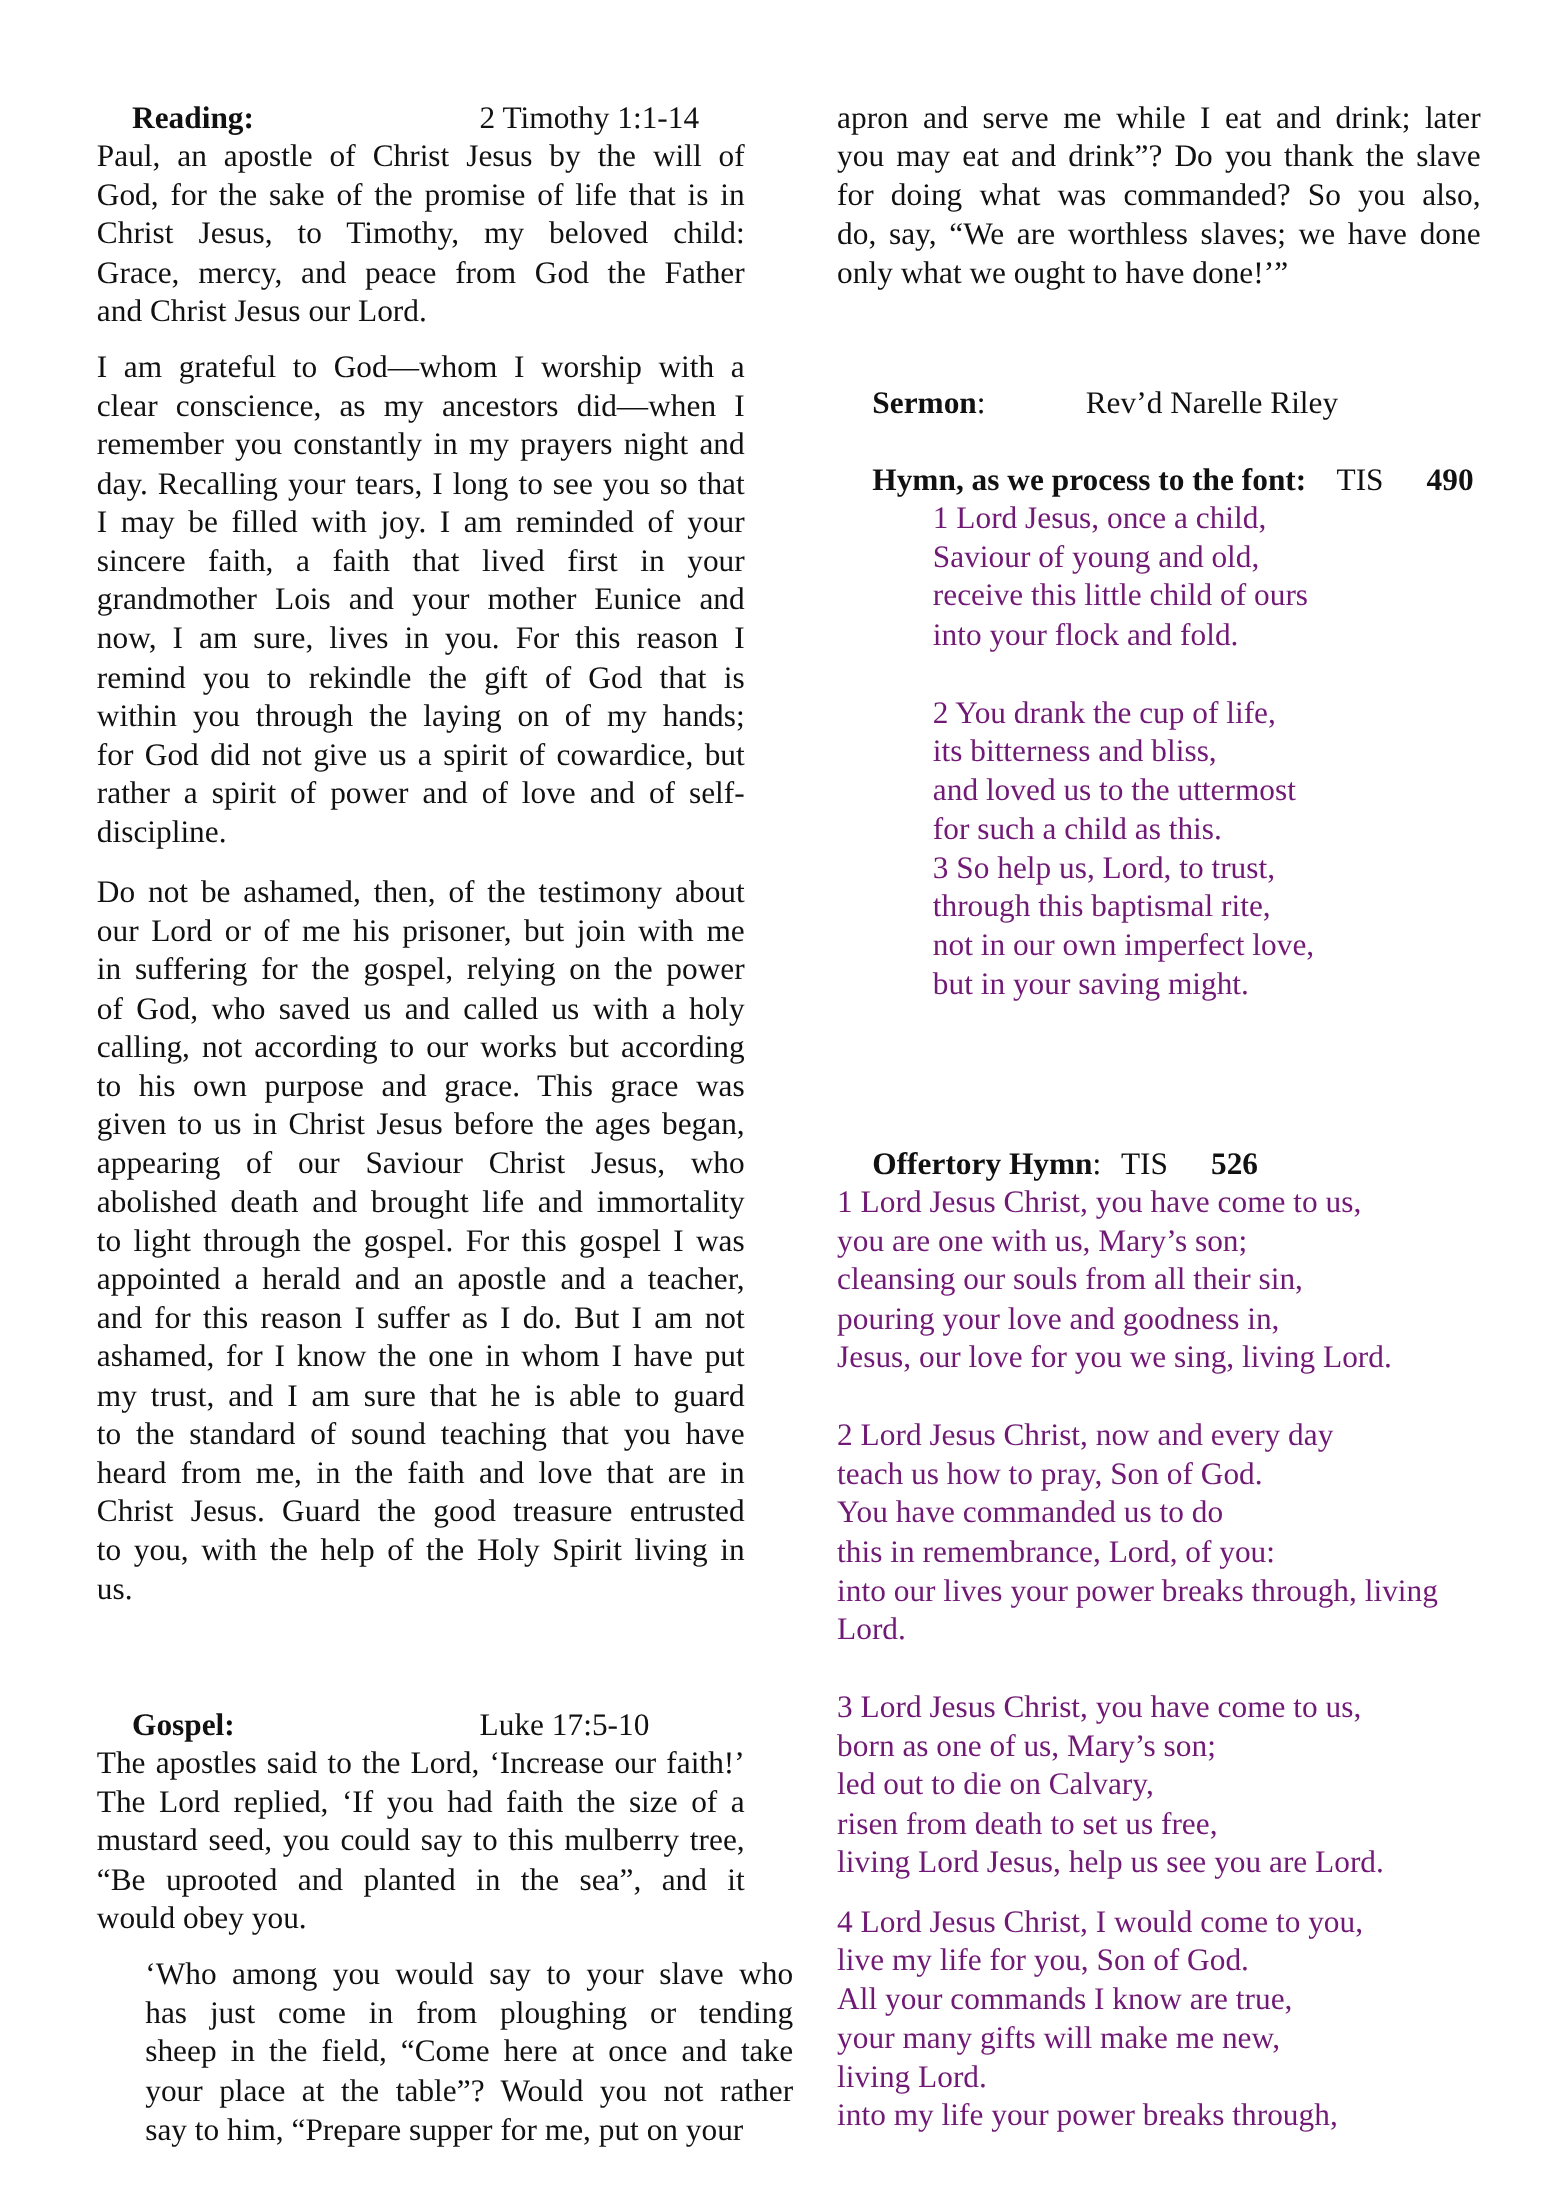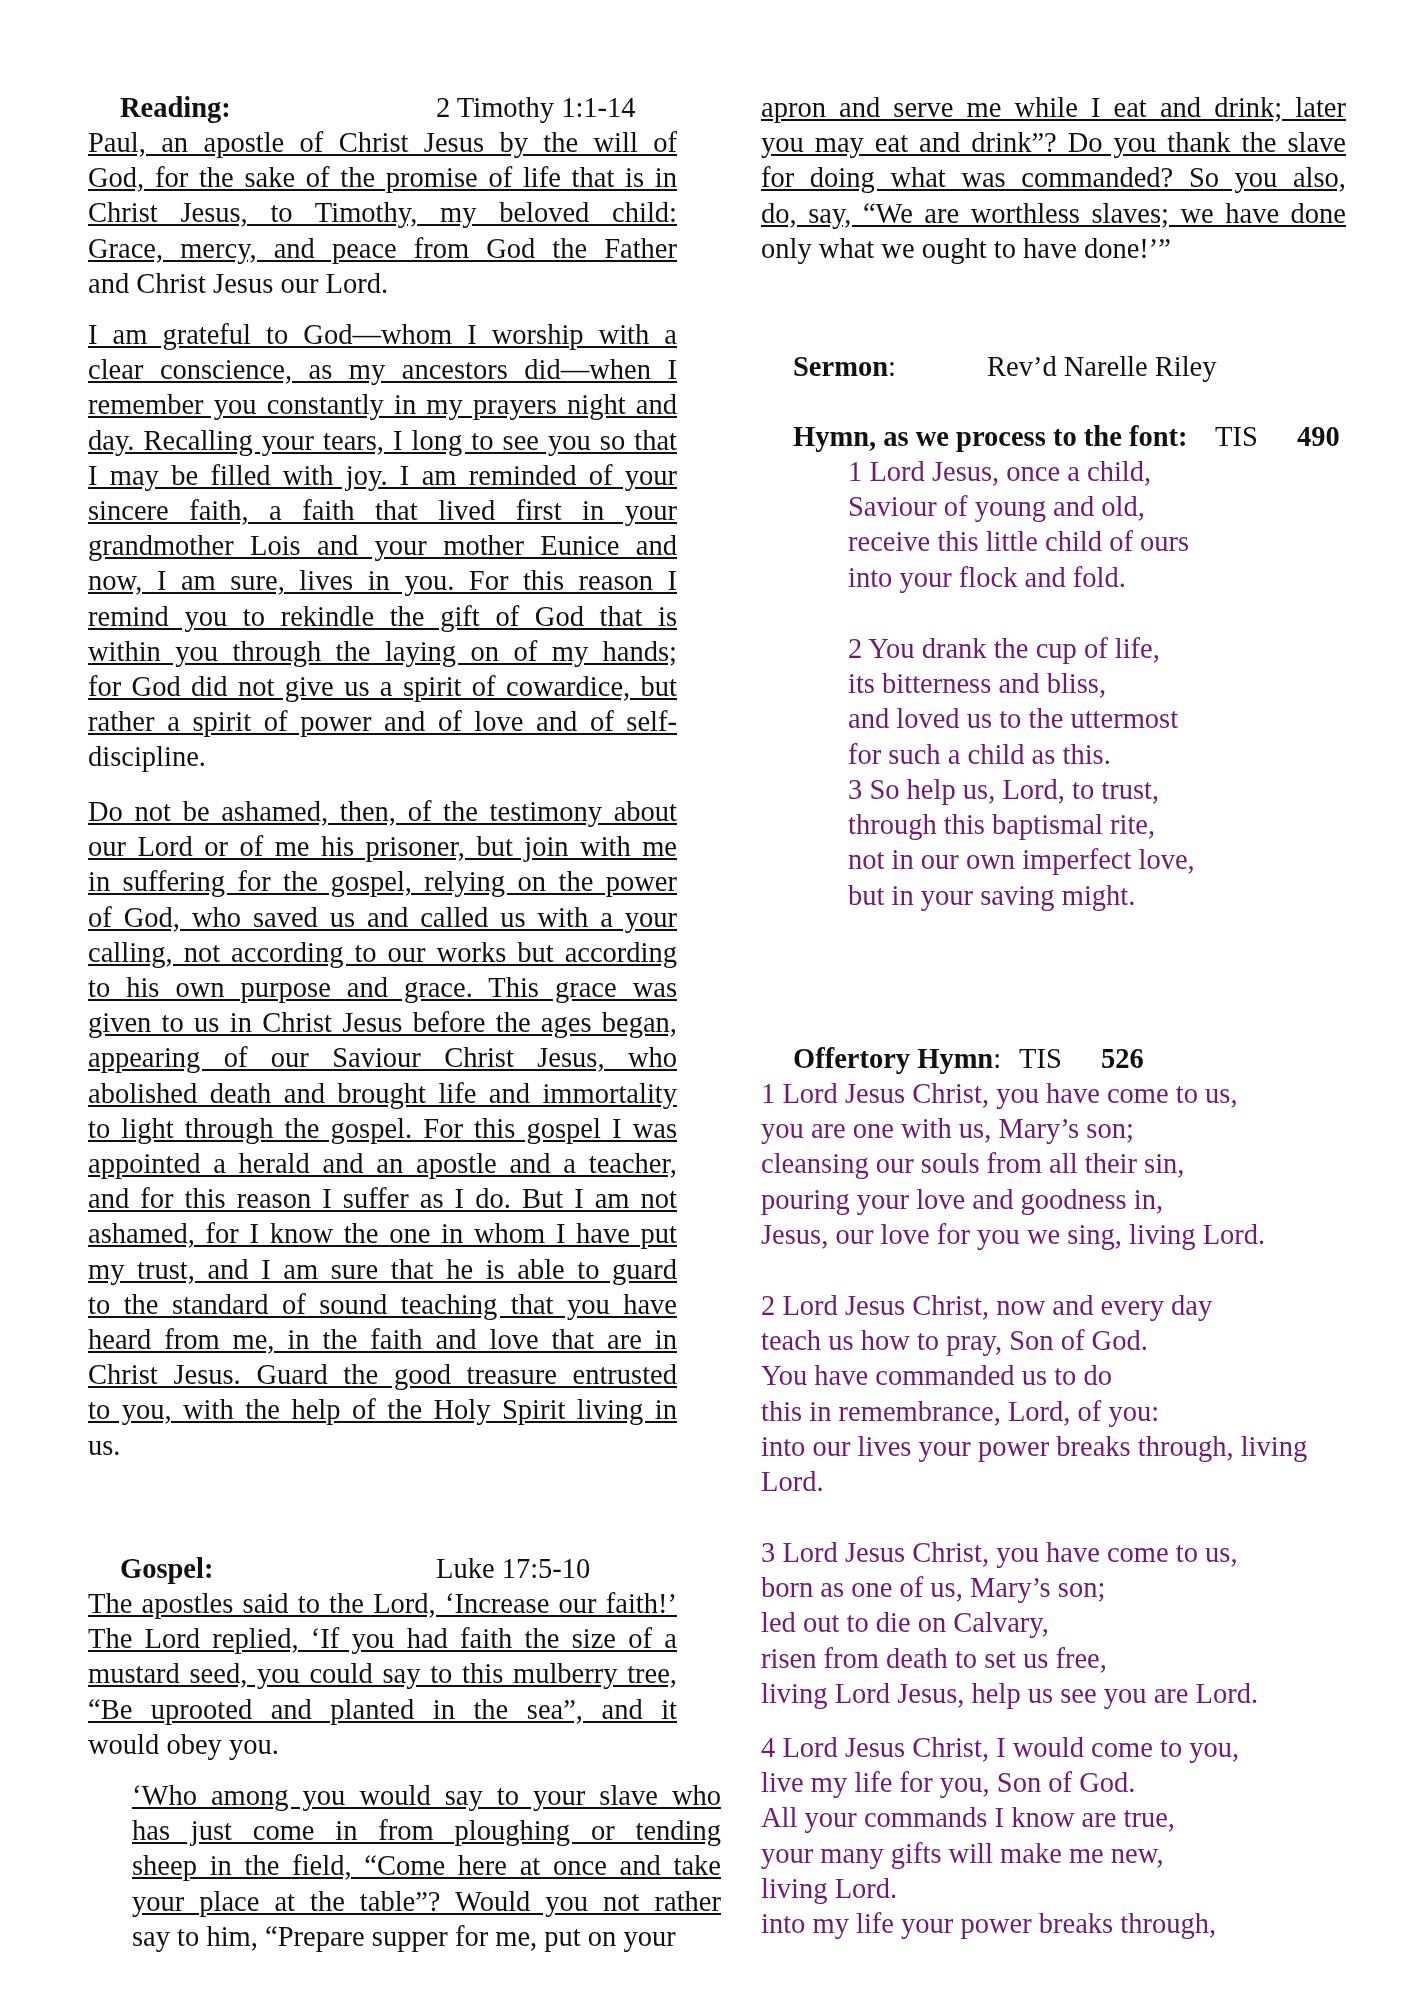--- a/index.html
+++ b/index.html
@@ -2,21 +2,21 @@
 <html><head>
 <meta charset="utf-8">
 <style>
   html, body { margin:0; padding:0; background:#ffffff; }
   body { width:1422px; height:2011px; position:relative; overflow:hidden;
          font-family:"Liberation Serif","DejaVu Serif",serif; color:#111; }
   .blk { position:absolute; font-size:28.5px; line-height:35.2px; }
   .left { left:88px; width:589px; }
   .right { left:761px; width:600px; }
   .line { display:block; white-space:nowrap; }
-  .jl { display:block; text-align:justify; text-align-last:justify; white-space:normal;text-decoration:underline; }
+  .jl { display:block; text-align:justify; text-align-last:justify; white-space:normal; }
   .lastl { display:block; text-align:left; }
   .hdr { position:relative; height:35px; }
   .hdr b { font-weight:bold;margin-left:32px; }
   .ref { position:absolute; top:0; }
   .hymn { color:#701a75; }
   .indent { padding-left:87px; }
 </style>
 </head>
 <body>
 
@@ -46,21 +46,21 @@
     <span class="jl">remind you to rekindle the gift of God that is</span>
     <span class="jl">within you through the laying on of my hands;</span>
     <span class="jl">for God did not give us a spirit of cowardice, but</span>
     <span class="jl">rather a spirit of power and of love and of self-</span>
     <span class="lastl">discipline.</span>
   </div>
 <div class="blk left" style="top:794px;">
     <span class="jl">Do not be ashamed, then, of the testimony about</span>
     <span class="jl">our Lord or of me his prisoner, but join with me</span>
     <span class="jl">in suffering for the gospel, relying on the power</span>
-    <span class="jl">of God, who saved us and called us with a your</span>
+    <span class="jl">of God, who saved us and called us with a holy</span>
     <span class="jl">calling, not according to our works but according</span>
     <span class="jl">to his own purpose and grace. This grace was</span>
     <span class="jl">given to us in Christ Jesus before the ages began,</span>
     <span class="jl">appearing of our Saviour Christ Jesus, who</span>
     <span class="jl">abolished death and brought life and immortality</span>
     <span class="jl">to light through the gospel. For this gospel I was</span>
     <span class="jl">appointed a herald and an apostle and a teacher,</span>
     <span class="jl">and for this reason I suffer as I do. But I am not</span>
     <span class="jl">ashamed, for I know the one in whom I have put</span>
     <span class="jl">my trust, and I am sure that he is able to guard</span>

